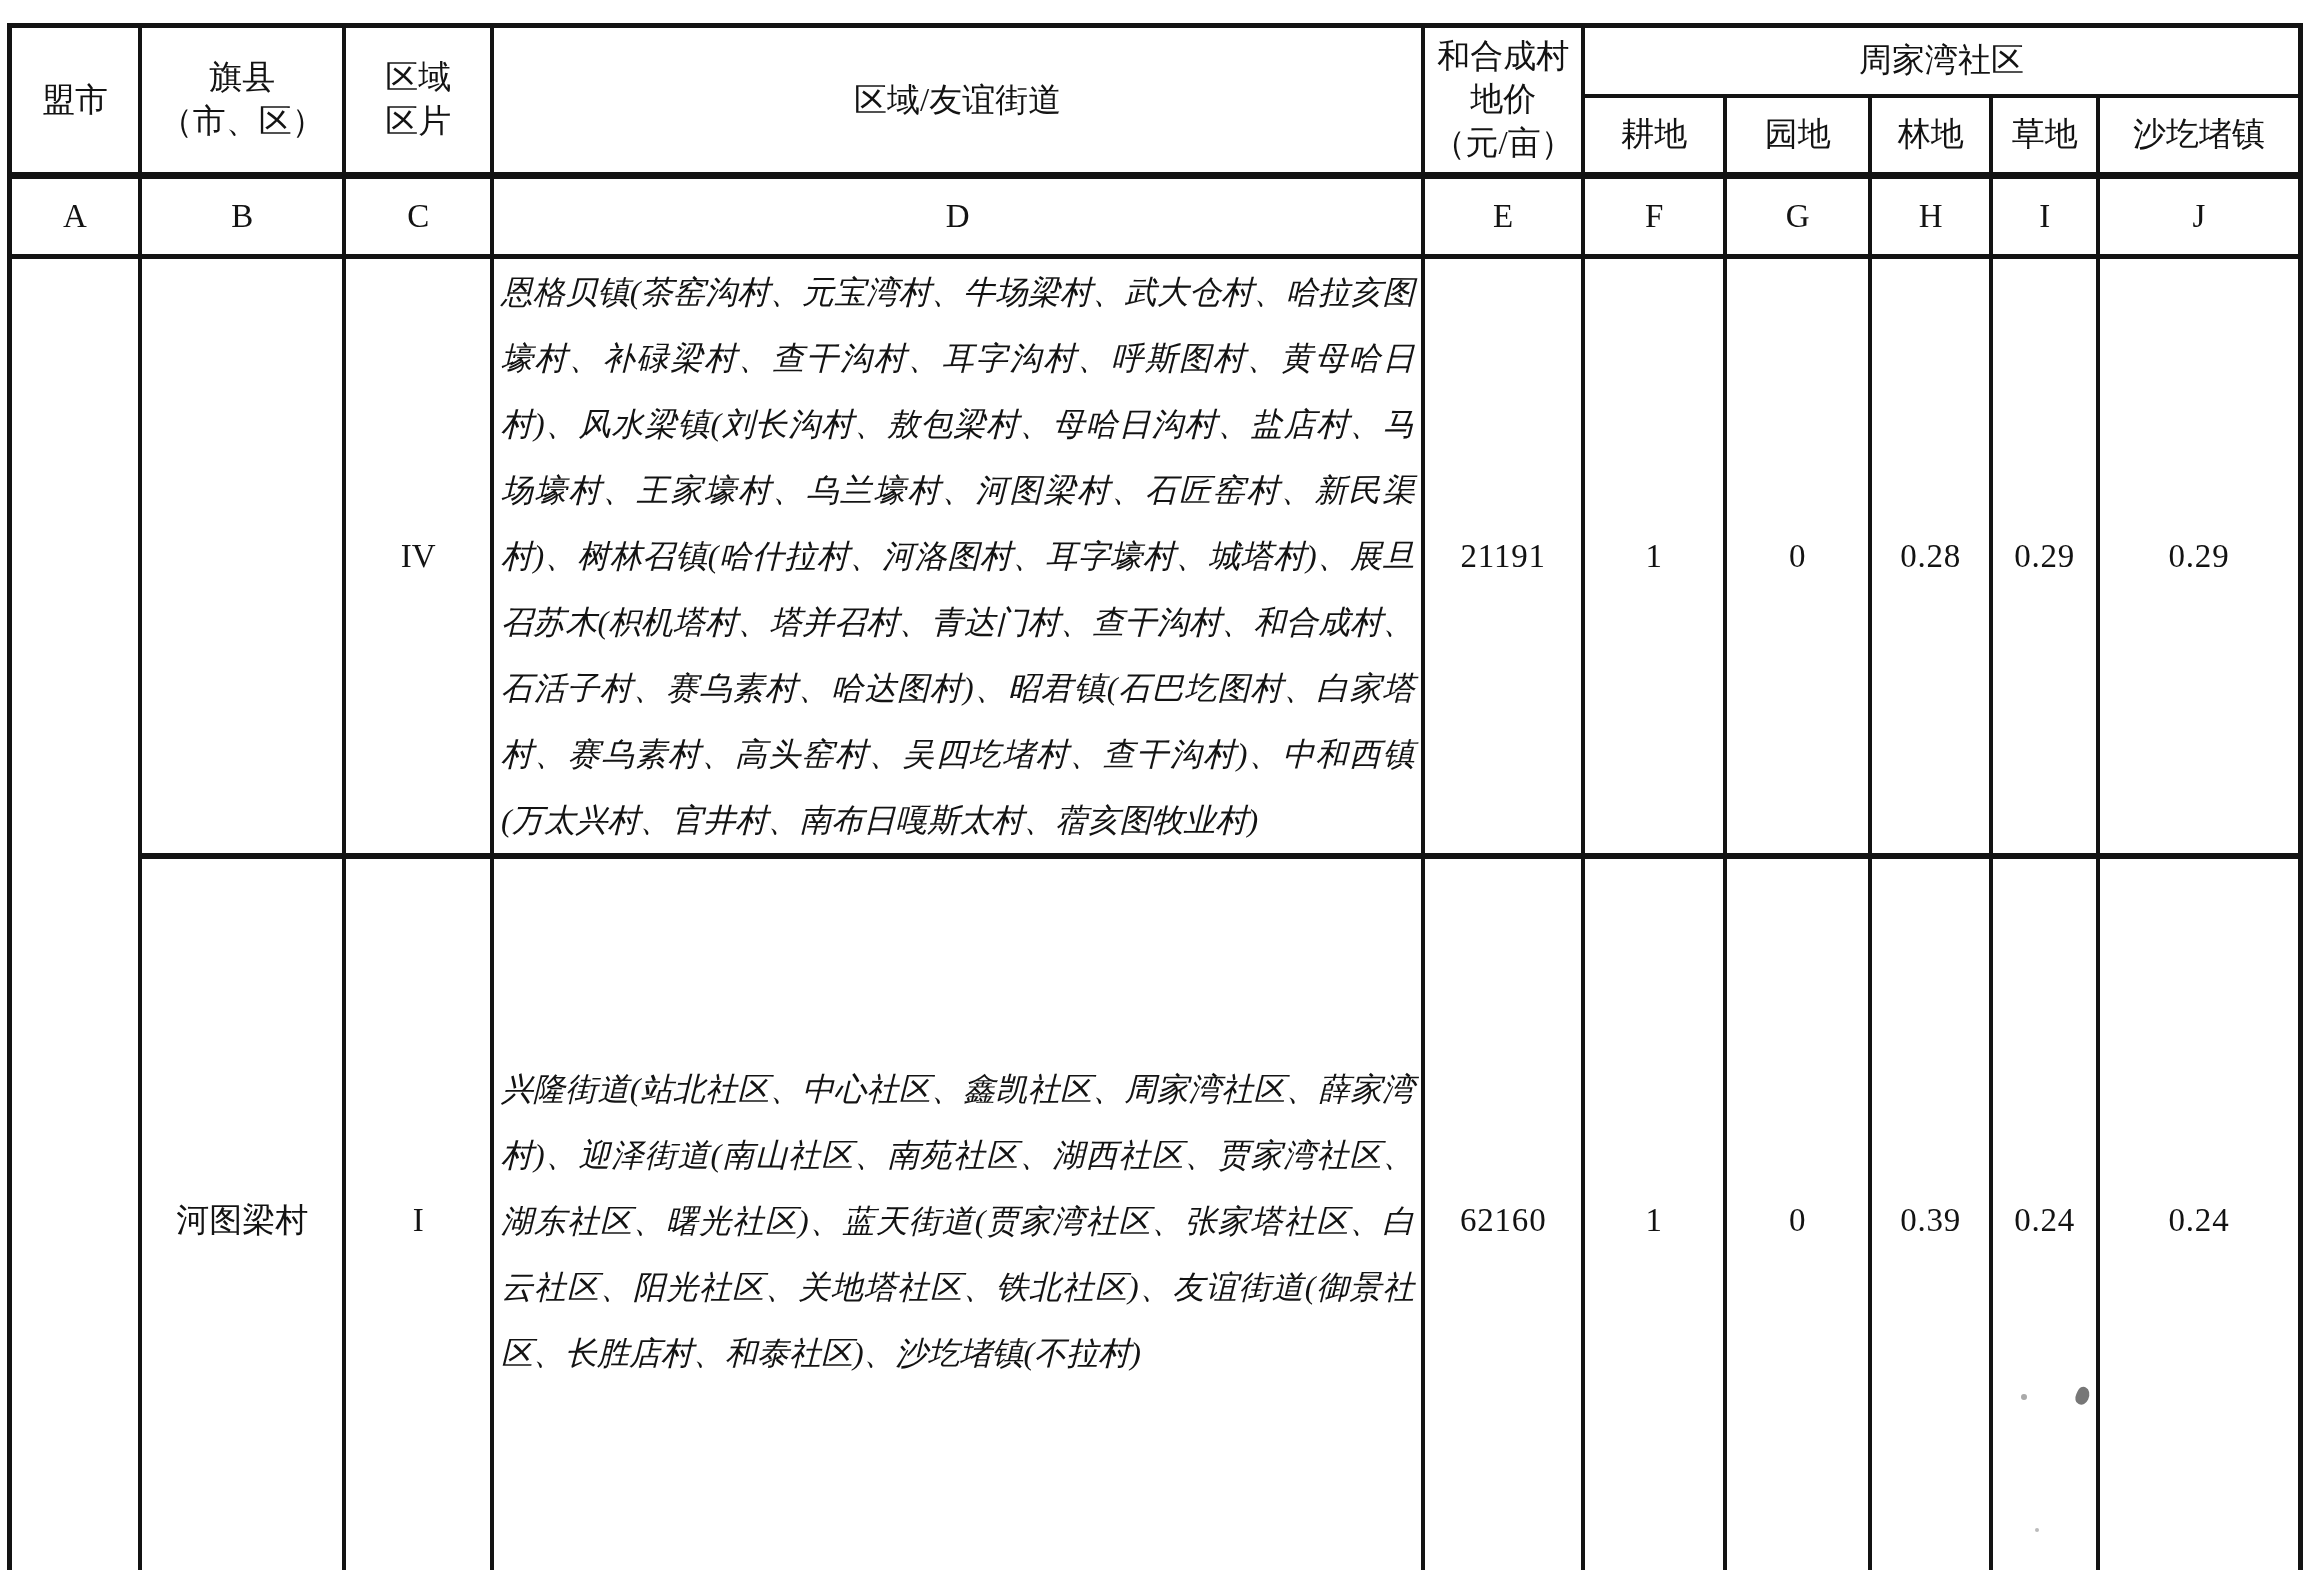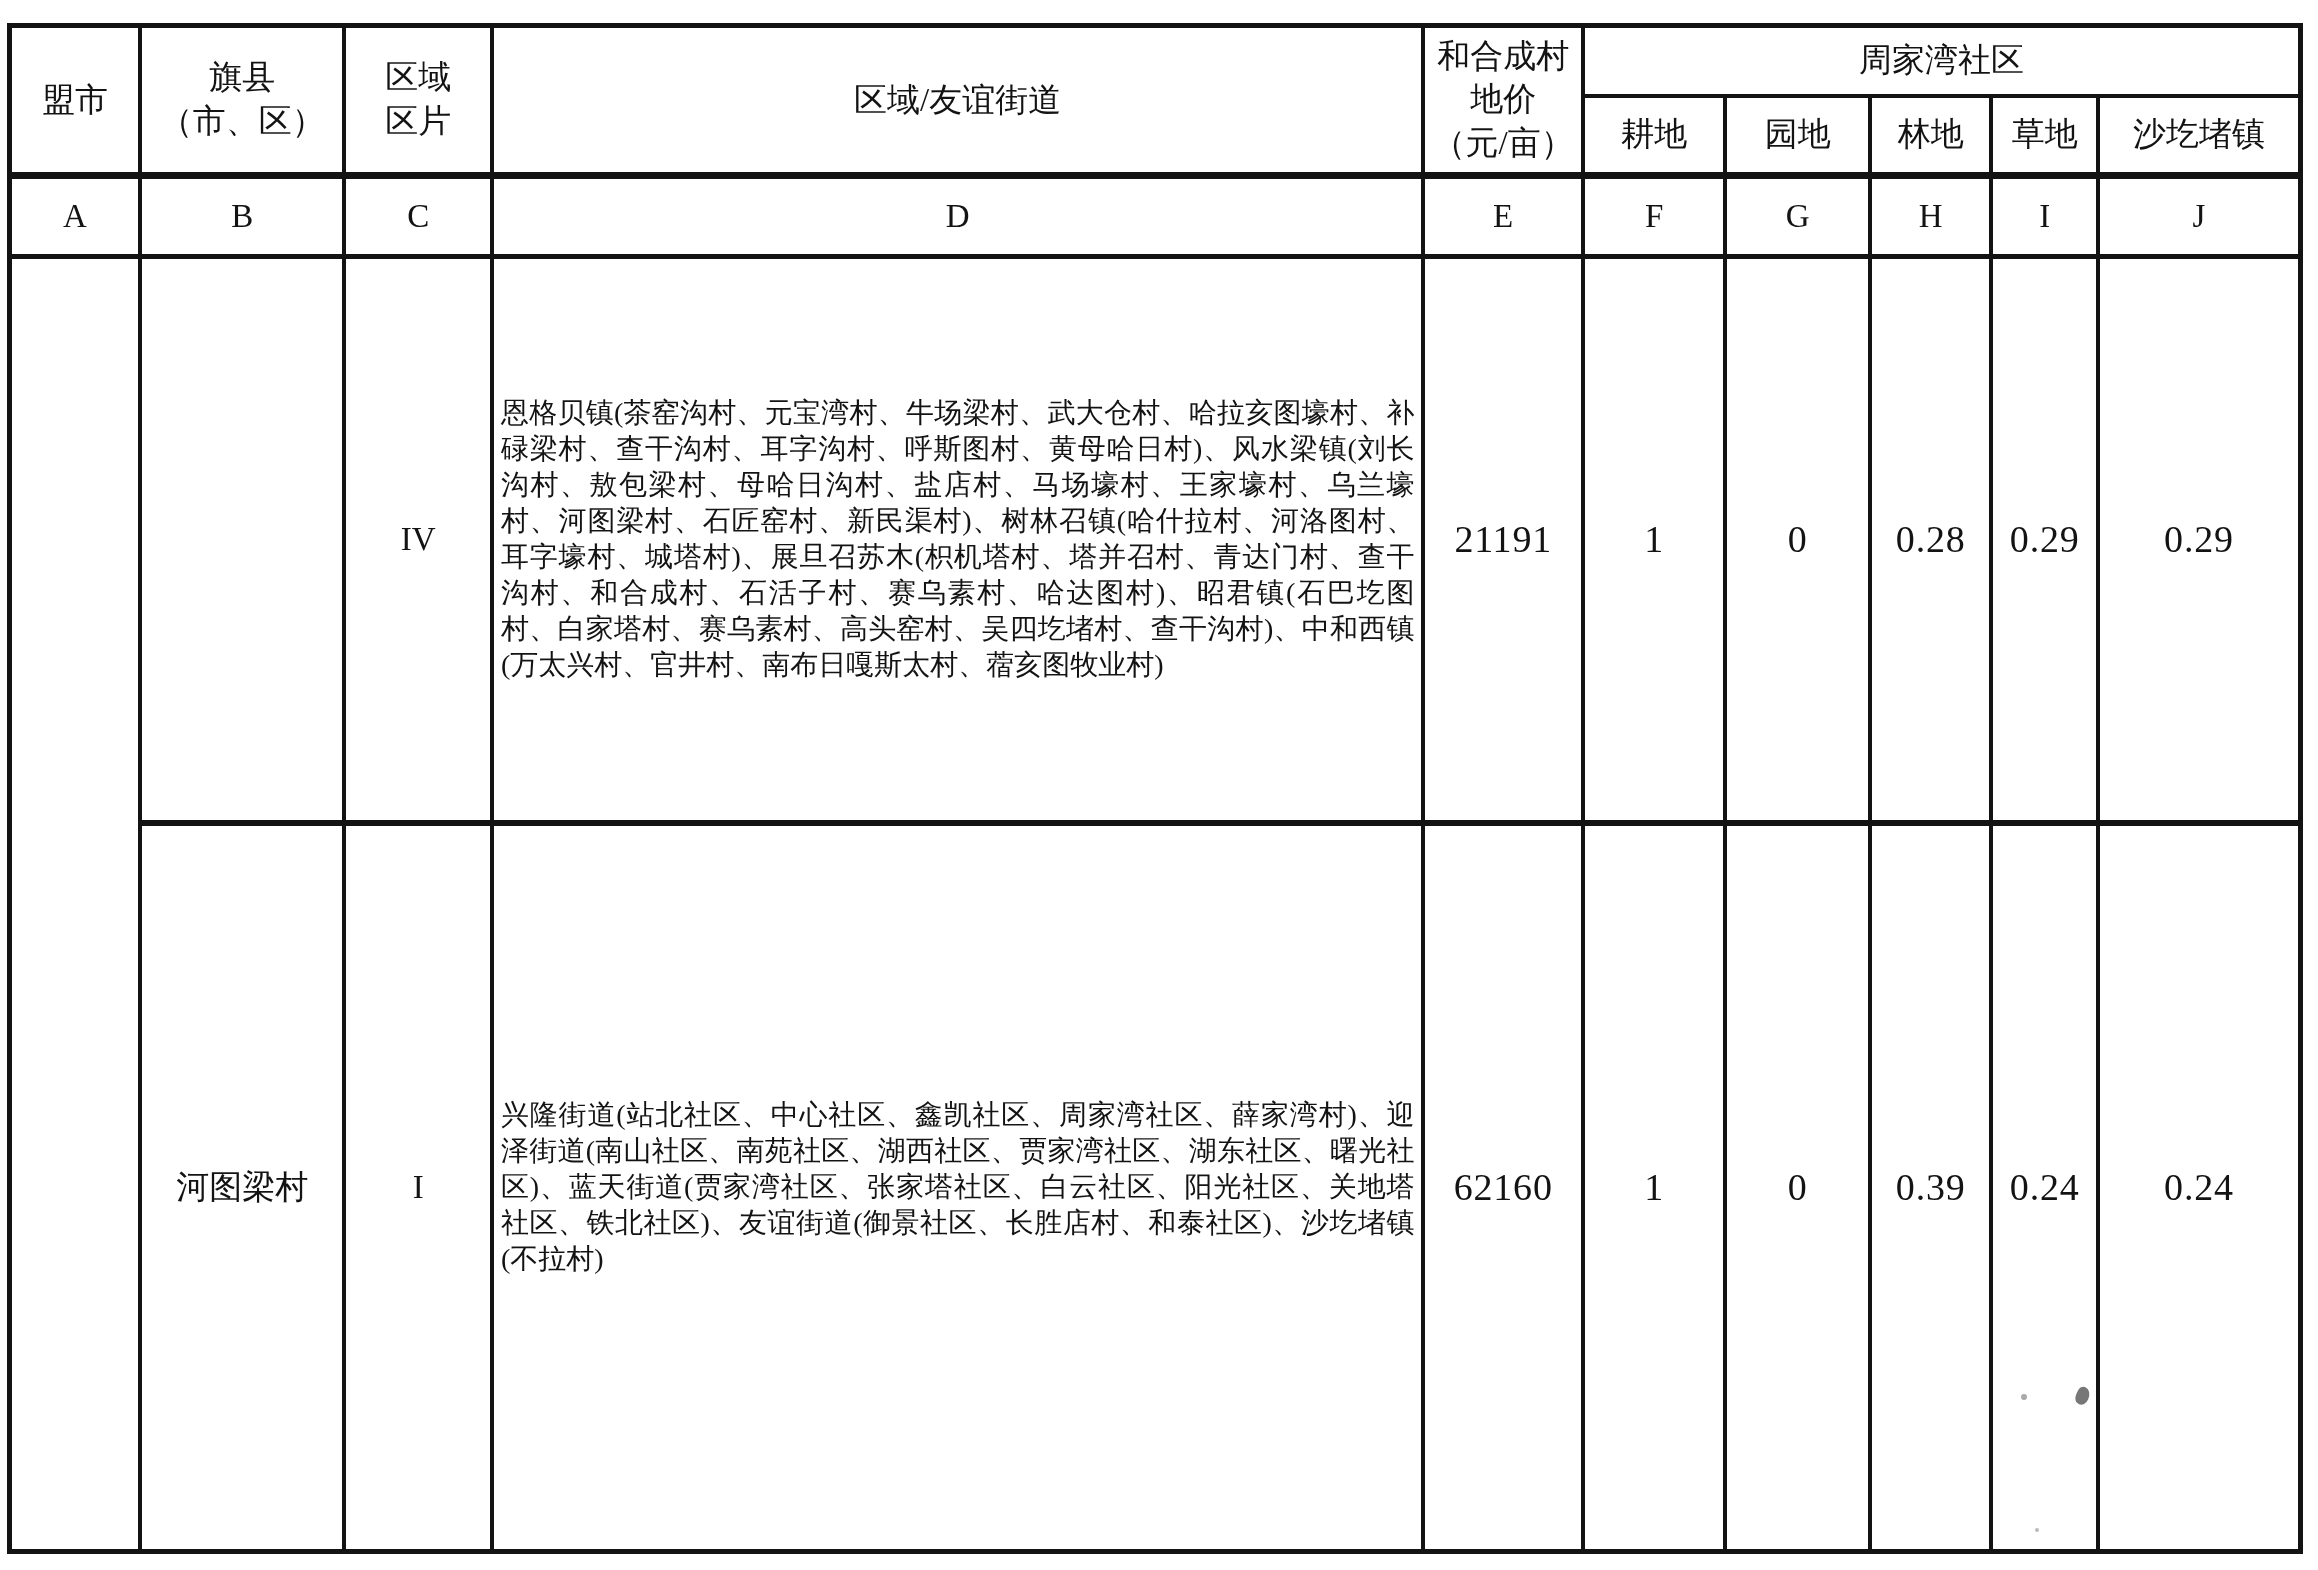--- a/index.html
+++ b/index.html
@@ -29,25 +29,26 @@
   
   td.hline-header{border-bottom-width:7.5px;}
   td.hline-letters{border-bottom-width:5.8px;}
   td.hline-rowsplit{border-bottom-width:6.7px;}
   
   .prewrap{white-space:pre-line;line-height:1.32;}
   
   td.desc{
     text-align:justify;
     text-align-last:left;
-    font-size:28px;
-    line-height:36px;
+    font-size:32px;
+    line-height:66px;
     padding:0 6.7px;
+    font-style:italic;
   }
-  td.num{font-size:38px;letter-spacing:0.8px;}
+  td.num{font-size:33px;letter-spacing:0.8px;}
   td.letter{font-size:33px;}
   
   .speck{position:absolute;background:#9a9a9a;border-radius:50%;}
   .speck.s1{left:2076px;top:1387px;width:13.3px;height:18.3px;background:#777;transform:rotate(25deg);border-radius:40% 60% 50% 50%;}
   .speck.s2{left:2021px;top:1394px;width:5.8px;height:5.8px;background:#aaa;}
   .speck.s3{left:2035px;top:1528px;width:4.2px;height:4.2px;background:#bbb;}
 </style>
 </head>
 <body>
 

